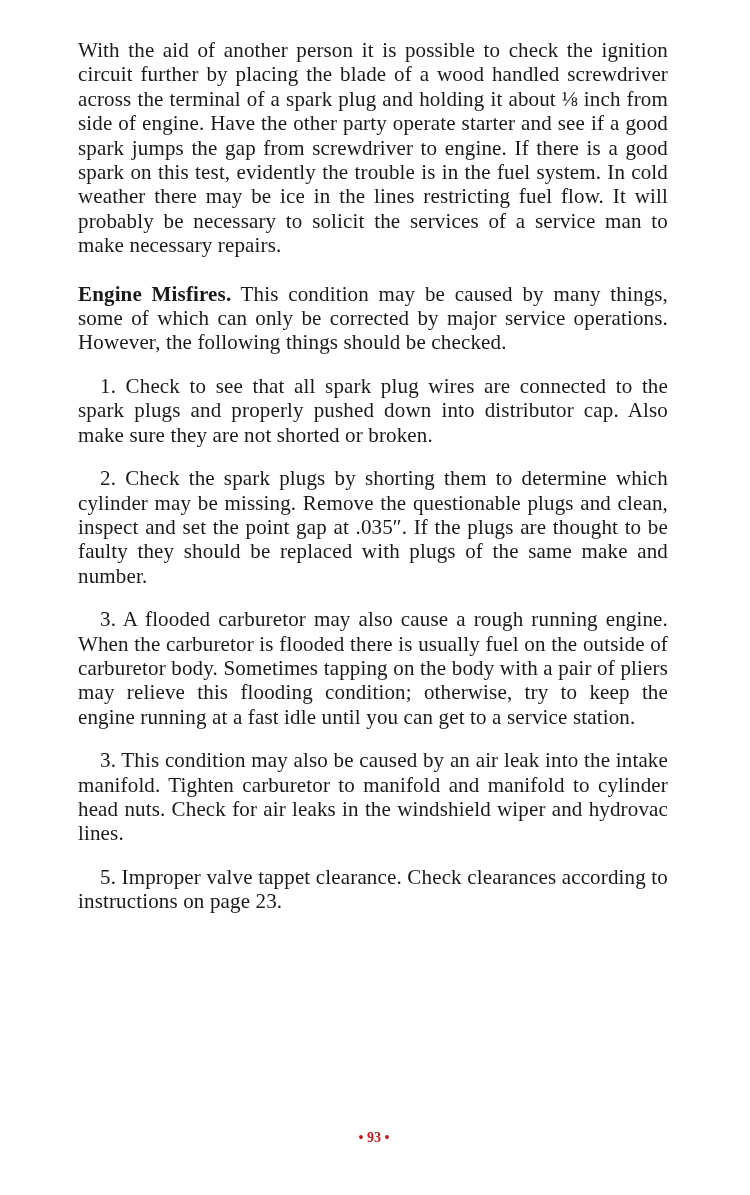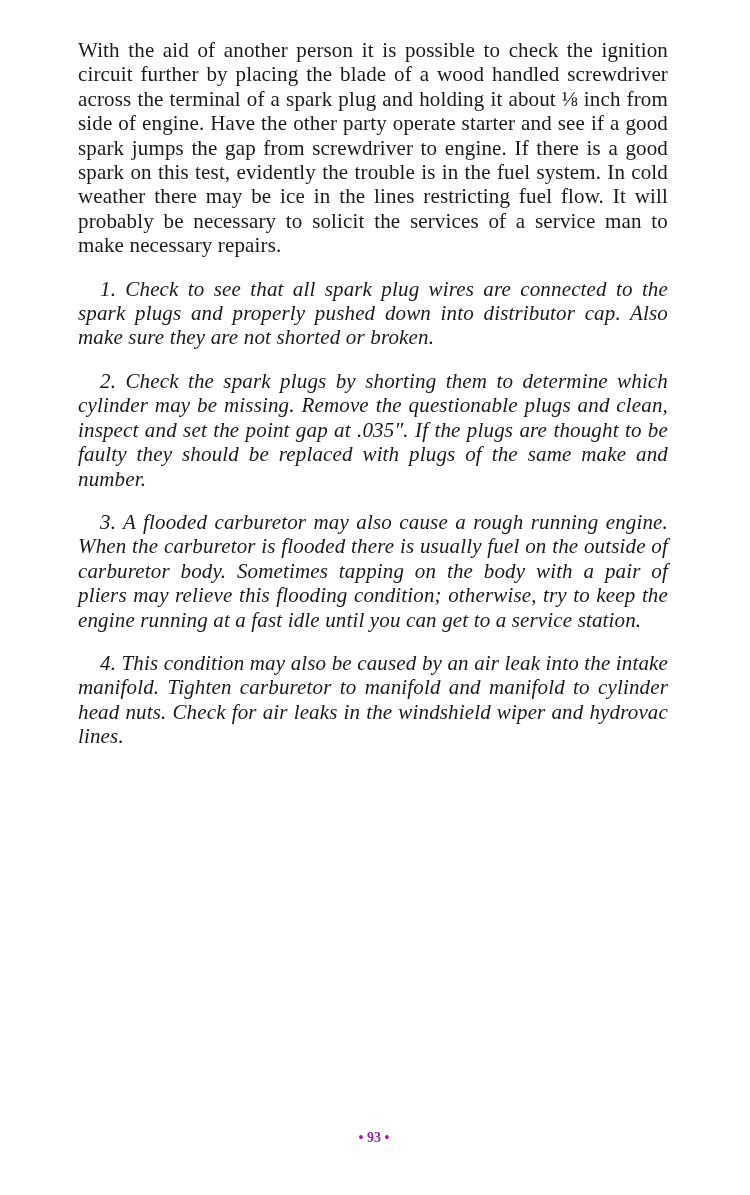--- a/index.html
+++ b/index.html
@@ -24,59 +24,65 @@
     p {
       margin: 0;
       font-family: "Liberation Serif", "DejaVu Serif", serif;
       font-size: 21px;
       line-height: 24.4px;
       text-align: justify;
       letter-spacing: 0.15px;
     }
     .gap-lg { margin-top: 24px; }
     .gap-md { margin-top: 19px; }
-    .indent { text-indent: 22px; font-style: italic; }
+    .indent { text-indent: 22px; }
     .heading {
       font-weight: bold;
     }
     .page-number {
       position: absolute;
       left: 0;
       width: 748px;
       top: 1130px;
       text-align: center;
       font-family: "Liberation Serif", "DejaVu Serif", serif;
       font-size: 14px;
       font-weight: bold;
-      color: #a21caf;
+      color: #b91c1c;
     }
   </style>
 </head>
 <body>
 
 <div class="page">
 
   <p>
     <span>With the aid of another person it is possible to check the ignition circuit further by placing the blade of a wood handled screwdriver across the terminal of a spark plug and holding it about ⅛ inch from side of engine. Have the other party operate starter and see if a good spark jumps the gap from screwdriver to engine. If there is a good spark on this test, evidently the trouble is in the fuel system. In cold weather there may be ice in the lines restricting fuel flow. It will probably be necessary to solicit the services of a service man to make necessary repairs.</span>
   </p>
 
+  <p class="gap-lg">
+    <span class="heading">Engine Misfires.</span><span> This condition may be caused by many things, some of which can only be corrected by major service operations. However, the following things should be checked.</span>
+  </p>
 
   <p class="gap-md indent">
     <span>1. Check to see that all spark plug wires are connected to the spark plugs and properly pushed down into distributor cap. Also make sure they are not shorted or broken.</span>
   </p>
 
   <p class="gap-md indent">
     <span>2. Check the spark plugs by shorting them to determine which cylinder may be missing. Remove the questionable plugs and clean, inspect and set the point gap at .035″. If the plugs are thought to be faulty they should be replaced with plugs of the same make and number.</span>
   </p>
 
   <p class="gap-md indent">
     <span>3. A flooded carburetor may also cause a rough running engine. When the carburetor is flooded there is usually fuel on the outside of carburetor body. Sometimes tapping on the body with a pair of pliers may relieve this flooding condition; otherwise, try to keep the engine running at a fast idle until you can get to a service station.</span>
   </p>
 
   <p class="gap-md indent">
-    <span>4. This condition may also be caused by an air leak into the intake manifold. Tighten carburetor to manifold and manifold to cylinder head nuts. Check for air leaks in the windshield wiper and hydrovac lines.</span>
+    <span>3. This condition may also be caused by an air leak into the intake manifold. Tighten carburetor to manifold and manifold to cylinder head nuts. Check for air leaks in the windshield wiper and hydrovac lines.</span>
   </p>
 
+  <p class="gap-md indent">
+    <span>5. Improper valve tappet clearance. Check clearances according to instructions on page 23.</span>
+  </p>
 
 
 </div>
 
 <div class="page-number">• 93 •</div>
 
 </body></html>

